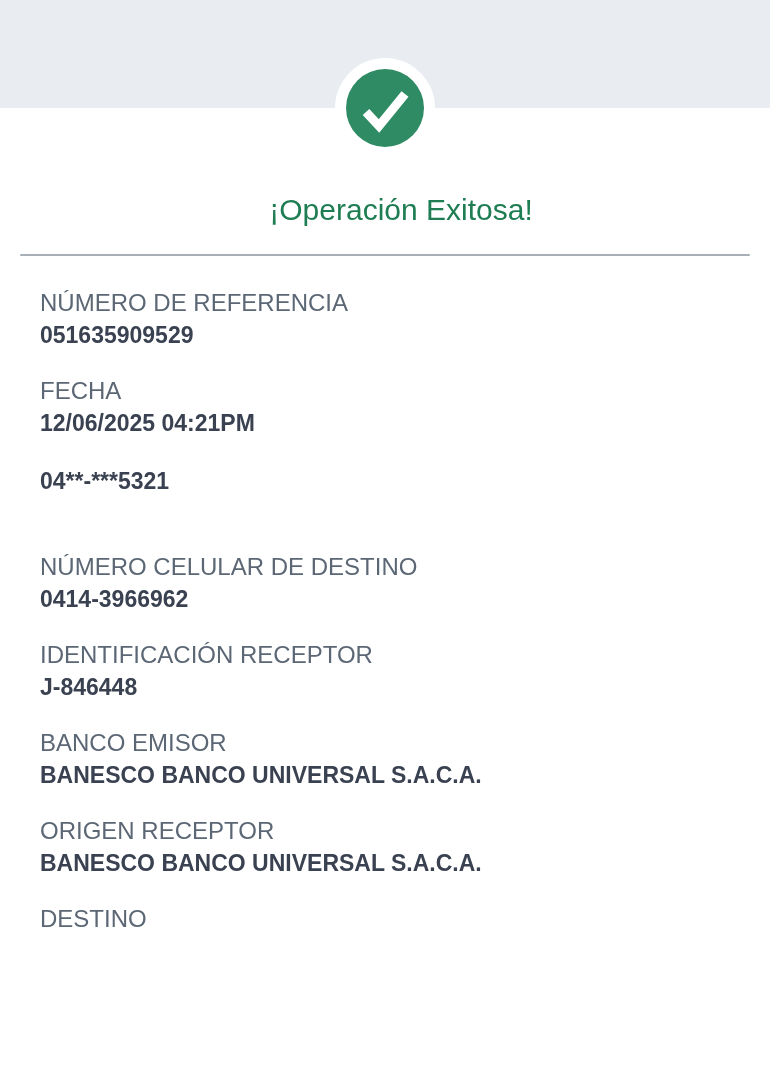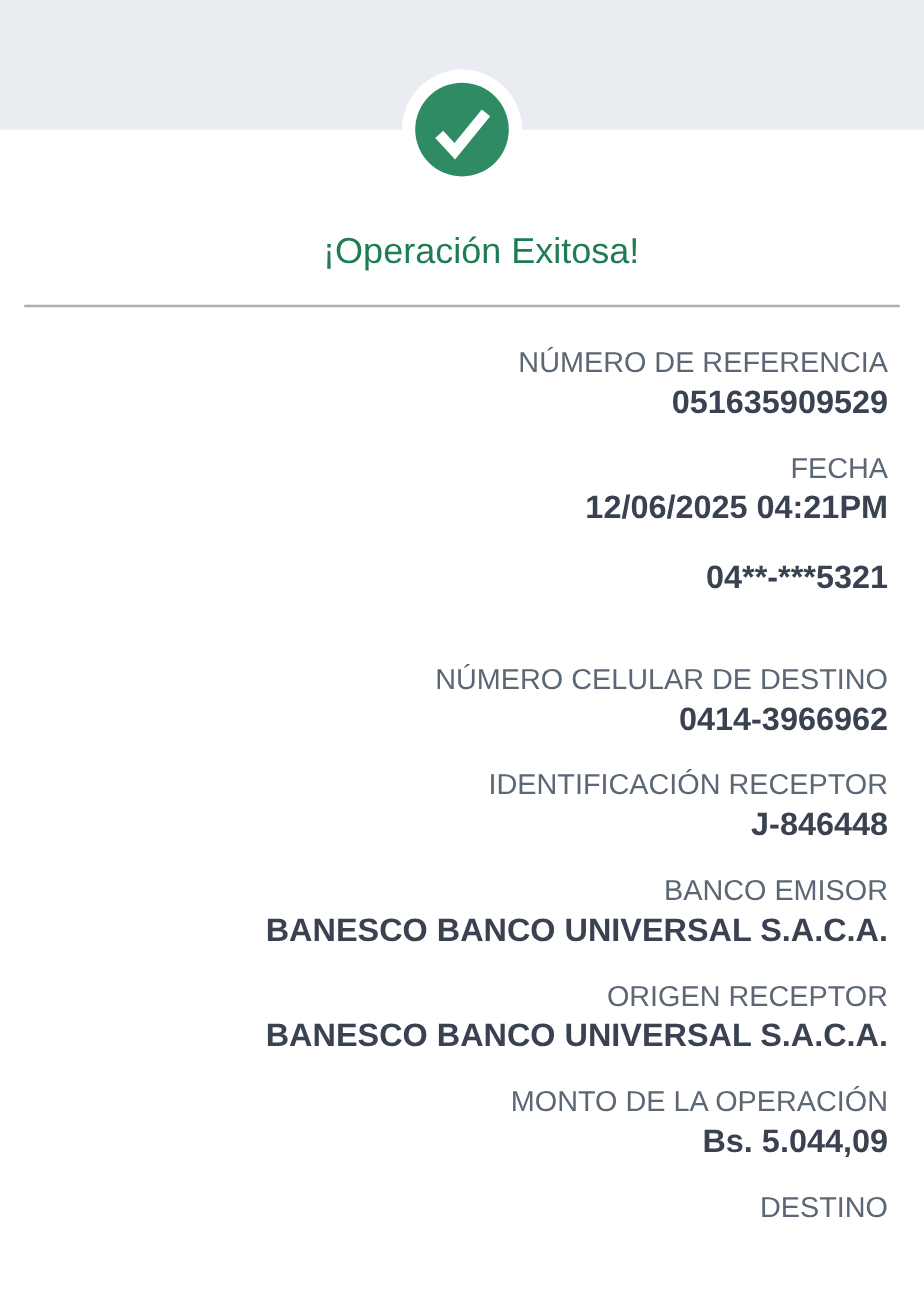--- a/index.html
+++ b/index.html
@@ -72,37 +72,36 @@
     width: 730px;
     height: 2px;
     background: #A9AFB6;
     border-radius: 1px;
   }
 
   
   .fields {
     position: absolute;
     top: 288px;
-    left: 22px;
+    left: 40px;
     right: 30px;
-    text-align: right;
   }
   .field {
     height: 64px;
     margin-bottom: 24px;
   }
   .flabel {
     font-size: 24px;
     line-height: 30px;
     color: #5C6775;
     font-weight: 400;
     white-space: nowrap;
   }
   .fvalue {
-    font-size: 27px;
+    font-size: 23px;
     line-height: 34px;
     color: #3A4252;
     font-weight: 700;
     white-space: nowrap;
   }
 </style>
 </head>
 <body>
 
 <div class="top-band"></div>
@@ -148,22 +147,18 @@
   <div class="field">
     <div class="flabel">BANCO EMISOR</div>
     <div class="fvalue">BANESCO BANCO UNIVERSAL S.A.C.A.</div>
   </div>
 
   <div class="field">
     <div class="flabel">ORIGEN RECEPTOR</div>
     <div class="fvalue">BANESCO BANCO UNIVERSAL S.A.C.A.</div>
   </div>
 
-  <div class="field">
-    <div class="flabel">MONTO DE LA OPERACIÓN</div>
-    <div class="fvalue">Bs. 5.044,09</div>
-  </div>
 
   <div class="field">
     <div class="flabel">DESTINO</div>
   </div>
 
 </div>
 
 </body></html>

